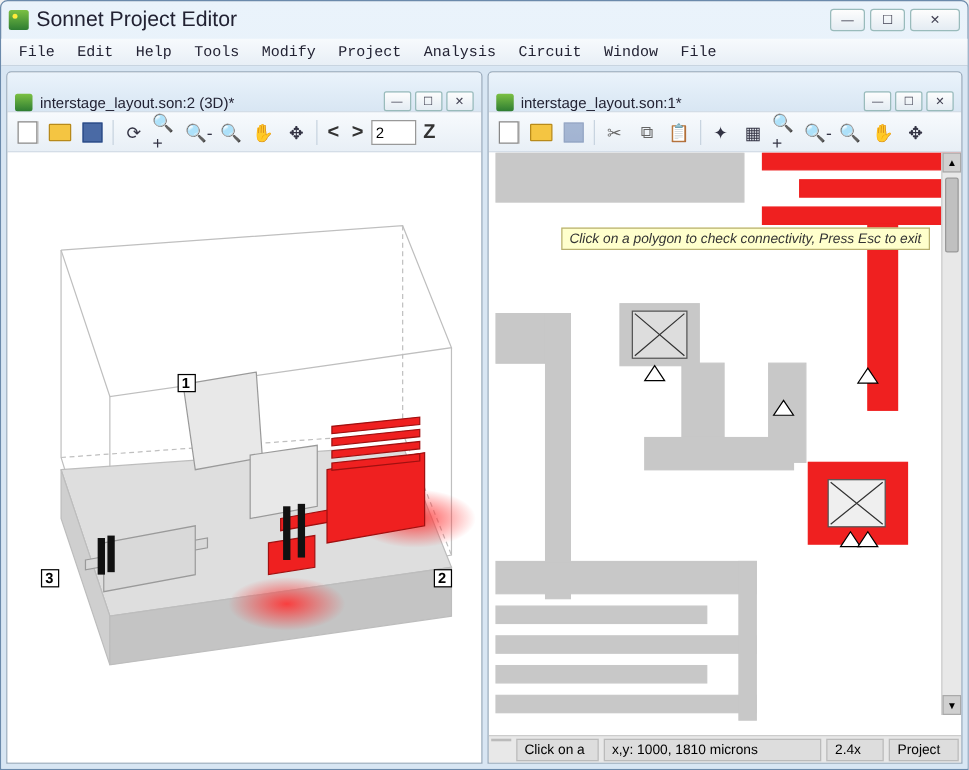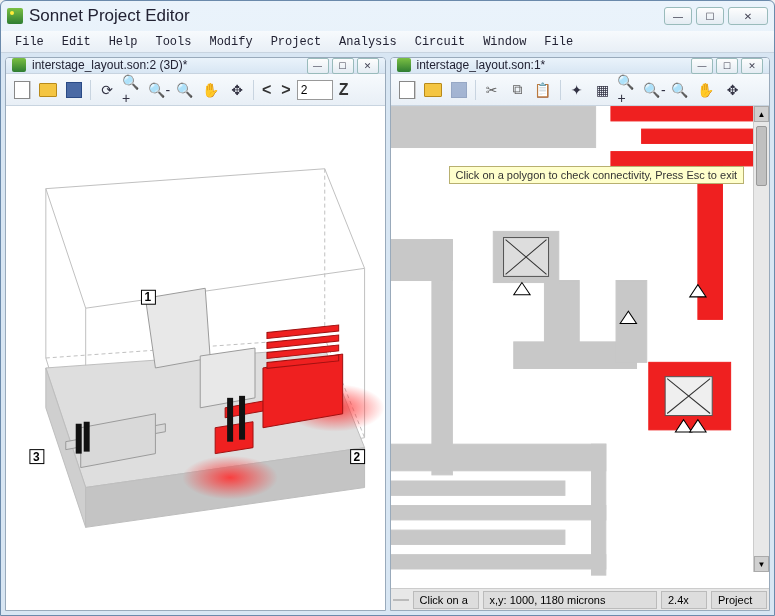--- a/index.html
+++ b/index.html
@@ -15,21 +15,21 @@
 .win-btn { width: 28px; height: 18px; border: 1px solid #9bb; border-radius: 3px; background: linear-gradient(#fdfdfd,#e4ecf3); display:flex; align-items:center; justify-content:center; font-size:10px; color:#445; cursor:default; }
 .win-btn.close { width: 40px; }
 
 .menubar { height: 22px; background: linear-gradient(#f7fafd,#e8eff6); border-bottom: 1px solid #c8d4e0; display:flex; align-items:center; padding: 0 6px; gap: 2px; font-family: Liberation Mono, monospace; }
 .menu-item { padding: 2px 8px; color: #223; border-radius: 2px; }
 
 .workspace { flex: 1; display: flex; gap: 4px; padding: 4px; background: #d8e6f3; overflow: hidden; }
 
 
 .child { flex: 1; display: flex; flex-direction: column; border: 1px solid #9ab; background: #fff; border-radius: 4px 4px 0 0; overflow: hidden; min-width: 0; }
-.child-titlebar { height: 16px; background: linear-gradient(#eaf3fb,#d8e6f3); display:flex; align-items:flex-start; padding: 0 6px; border-bottom: 1px solid #c8d4e0; }
+.child-titlebar { height: 32px; background: linear-gradient(#eaf3fb,#d8e6f3); display:flex; align-items:flex-end; padding: 0 6px; border-bottom: 1px solid #c8d4e0; }
 .child-titlebar .doc-icon { width:14px; height:14px; background: linear-gradient(#7bc043,#2e7d32); border-radius:2px; margin-right:6px; }
 .child-titlebar .doc-title { flex:1; color:#223; font-size:12px; white-space:nowrap; overflow:hidden; text-overflow:ellipsis; }
 .child-win-btns { display:flex; gap:3px; }
 .child-win-btn { width:22px; height:16px; border:1px solid #9bb; border-radius:2px; background:linear-gradient(#fdfdfd,#e4ecf3); display:flex;align-items:center;justify-content:center;font-size:9px;color:#445; }
 
 .toolbar { height: 32px; background: linear-gradient(#f7fafd,#e8eff6); border-bottom:1px solid #c8d4e0; display:flex; align-items:center; padding: 0 4px; gap:2px; overflow:hidden; }
 .tbtn { width:24px; height:24px; border:1px solid transparent; border-radius:3px; display:flex;align-items:center;justify-content:center; font-size:14px; color:#334; }
 .tsep { width:1px; height:20px; background:#c8d4e0; margin:0 2px; }
 .nav-input { width:36px; height:20px; border:1px solid #999; background:#fff; font-size:12px; padding:0 3px; }
 .nav-label { font-weight:bold; font-size:16px; padding:0 4px; color:#333; }
@@ -43,21 +43,21 @@
 
 .canvas-2d { background:#fff; }
 .canvas-2d svg { position:absolute; left:0; top:0; }
 .scroll-v { position:absolute; right:0; top:0; bottom:16px; width:16px; background:#e8e8e8; border-left:1px solid #ccc; display:flex; flex-direction:column; }
 .scroll-v .arrow { height:16px; background:#d0d0d0; border:1px solid #aaa; display:flex;align-items:center;justify-content:center;font-size:8px; }
 .scroll-v .thumb { flex:0 0 60px; margin:2px; background:#c0c0c0; border:1px solid #999; border-radius:2px; margin-top:4px; }
 .scroll-v .track { flex:1; }
 
 .tooltip { position:absolute; background:#ffffcc; border:1px solid #b8b070; padding:2px 6px; font-size:11px; color:#333; white-space:nowrap; }
 
-.statusbar { height:22px; background:#e8e8e8; border-top:1px solid #ccc; display:flex; align-items:center; font-size:11px; }
+.statusbar { height:22px; background:#e8e8e8; border-top:1px solid #ccc; display:flex; align-items:flex-start; font-size:11px; }
 .status-cell { border:1px solid #bbb; background:#ddd; margin:2px; padding:2px 6px; display:flex; align-items:center; white-space:nowrap; overflow:hidden; }
 .status-sq { width:16px; flex:0 0 16px; padding:0; }
 
 
 .ic-new::before{content:"";display:block;width:14px;height:16px;background:#fff;border:1px solid #888;box-shadow:1px 0 0 #ccc;}
 .ic-open::before{content:"";display:block;width:16px;height:12px;background:#f4c542;border:1px solid #b88a1a;border-radius:1px;}
 .ic-save::before{content:"";display:block;width:14px;height:14px;background:#4a6aa5;border:1px solid #2a4a85;}
 .ic-cut{color:#666;}
 .ic-copy{color:#666;}
 .ic-paste{color:#8a6;}
@@ -259,33 +259,33 @@
 
           <g fill="#fff" stroke="#000" stroke-width="1">
             <polygon points="128,172 120,184 136,184"></polygon>
             <polygon points="300,174 292,186 308,186"></polygon>
             <polygon points="232,200 224,212 240,212"></polygon>
             <polygon points="286,306 278,318 294,318"></polygon>
             <polygon points="300,306 292,318 308,318"></polygon>
           </g>
         </svg>
 
-        <div class="tooltip" style="left:58px; top:60px;">Click on a polygon to check connectivity, Press Esc to exit</div>
+        <div class="tooltip" style="left:58px; top:60px;font-style:italic;">Click on a polygon to check connectivity, Press Esc to exit</div>
 
         <div class="scroll-v">
           <div class="arrow">▲</div>
           <div class="thumb"></div>
           <div class="track"></div>
           <div class="arrow">▼</div>
         </div>
       </div>
 
       <div class="statusbar">
         <div class="status-cell status-sq"></div>
         <div class="status-cell" style="flex:0 0 66px">Click on a</div>
-        <div class="status-cell" style="flex:1">x,y:  1000,  1180 microns</div>
+        <div class="status-cell" style="flex:1">x,y:  1000,  1810 microns</div>
         <div class="status-cell" style="flex:0 0 46px">2.4x</div>
         <div class="status-cell" style="flex:0 0 56px">Project</div>
       </div>
     </div>
 
   </div>
 </div>
 
 </body></html>

